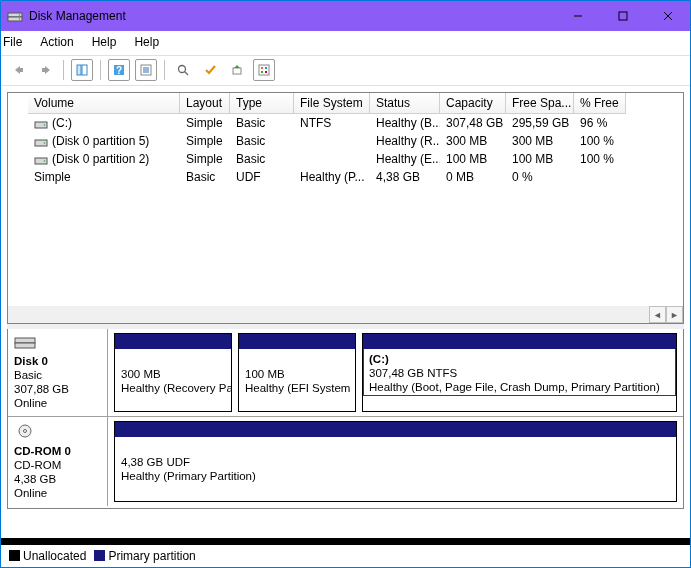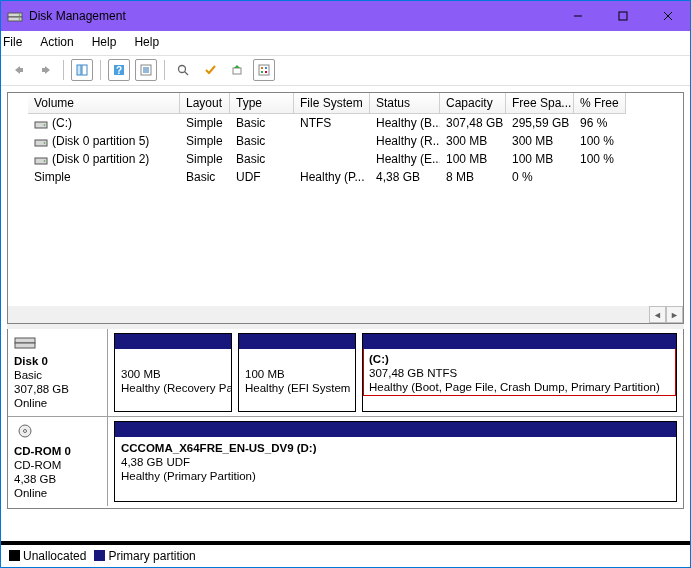--- a/index.html
+++ b/index.html
@@ -108,21 +108,21 @@
     border:1px solid #000;
     display:flex; flex-direction:column;
     min-width:0;
   }
   .partbar { height:15px; background:#18177c;}
   .partbody { padding:4px 6px 2px 6px; font-size:11.5px; line-height:14px; white-space:nowrap; overflow:hidden;}
   .partbody.sel { border:1px solid #c00; border-top:none; padding:3px 5px 1px 5px;}
   .legend {
     display:flex; align-items:center; gap:8px;
     padding:4px 8px;
-    border-top:4px solid #000000;
+    border-top:7px solid #000000;
     font-size:12px;
   }
   .legend .sw { width:11px; height:11px; display:inline-block; margin-right:3px; vertical-align:-1px;}
 </style>
 </head>
 <body>
 
 <div class="titlebar">
   <span class="icon">
     <svg width="16" height="16">
@@ -281,21 +281,21 @@
           <div>100 MB</div>
           <div>100 MB</div>
           <div>100 %</div>
         </div>
         <div class="row">
           <div>Simple</div>
           <div>Basic</div>
           <div>UDF</div>
           <div>Healthy (P...</div>
           <div>4,38 GB</div>
-          <div>8 MB</div>
+          <div>0 MB</div>
           <div>0 %</div>
         </div>
       </div>
     <div class="sbarrow">
       <div class="sbbtn">◄</div>
       <div class="sbbtn">►</div>
     </div>
   </div>
 
   <div class="split"></div>
@@ -348,21 +348,21 @@
             </svg></div>
         <b>CD-ROM 0</b><br>
         <span>CD-ROM</span><br>
         <span>4,38 GB</span><br>
         <span>Online</span>
       </div>
       <div class="parts">
         <div class="part" style="flex:1">
           <div class="partbar"></div>
           <div class="partbody">
-            <b>CCCOMA_X64FRE_EN-US_DV9  (D:)</b><br>
+            <br>
             <span>4,38 GB UDF</span><br>
             <span>Healthy (Primary Partition)</span>
           </div>
         </div>
       </div>
     </div>
   </div>
 </div>
 
 <div class="legend">

